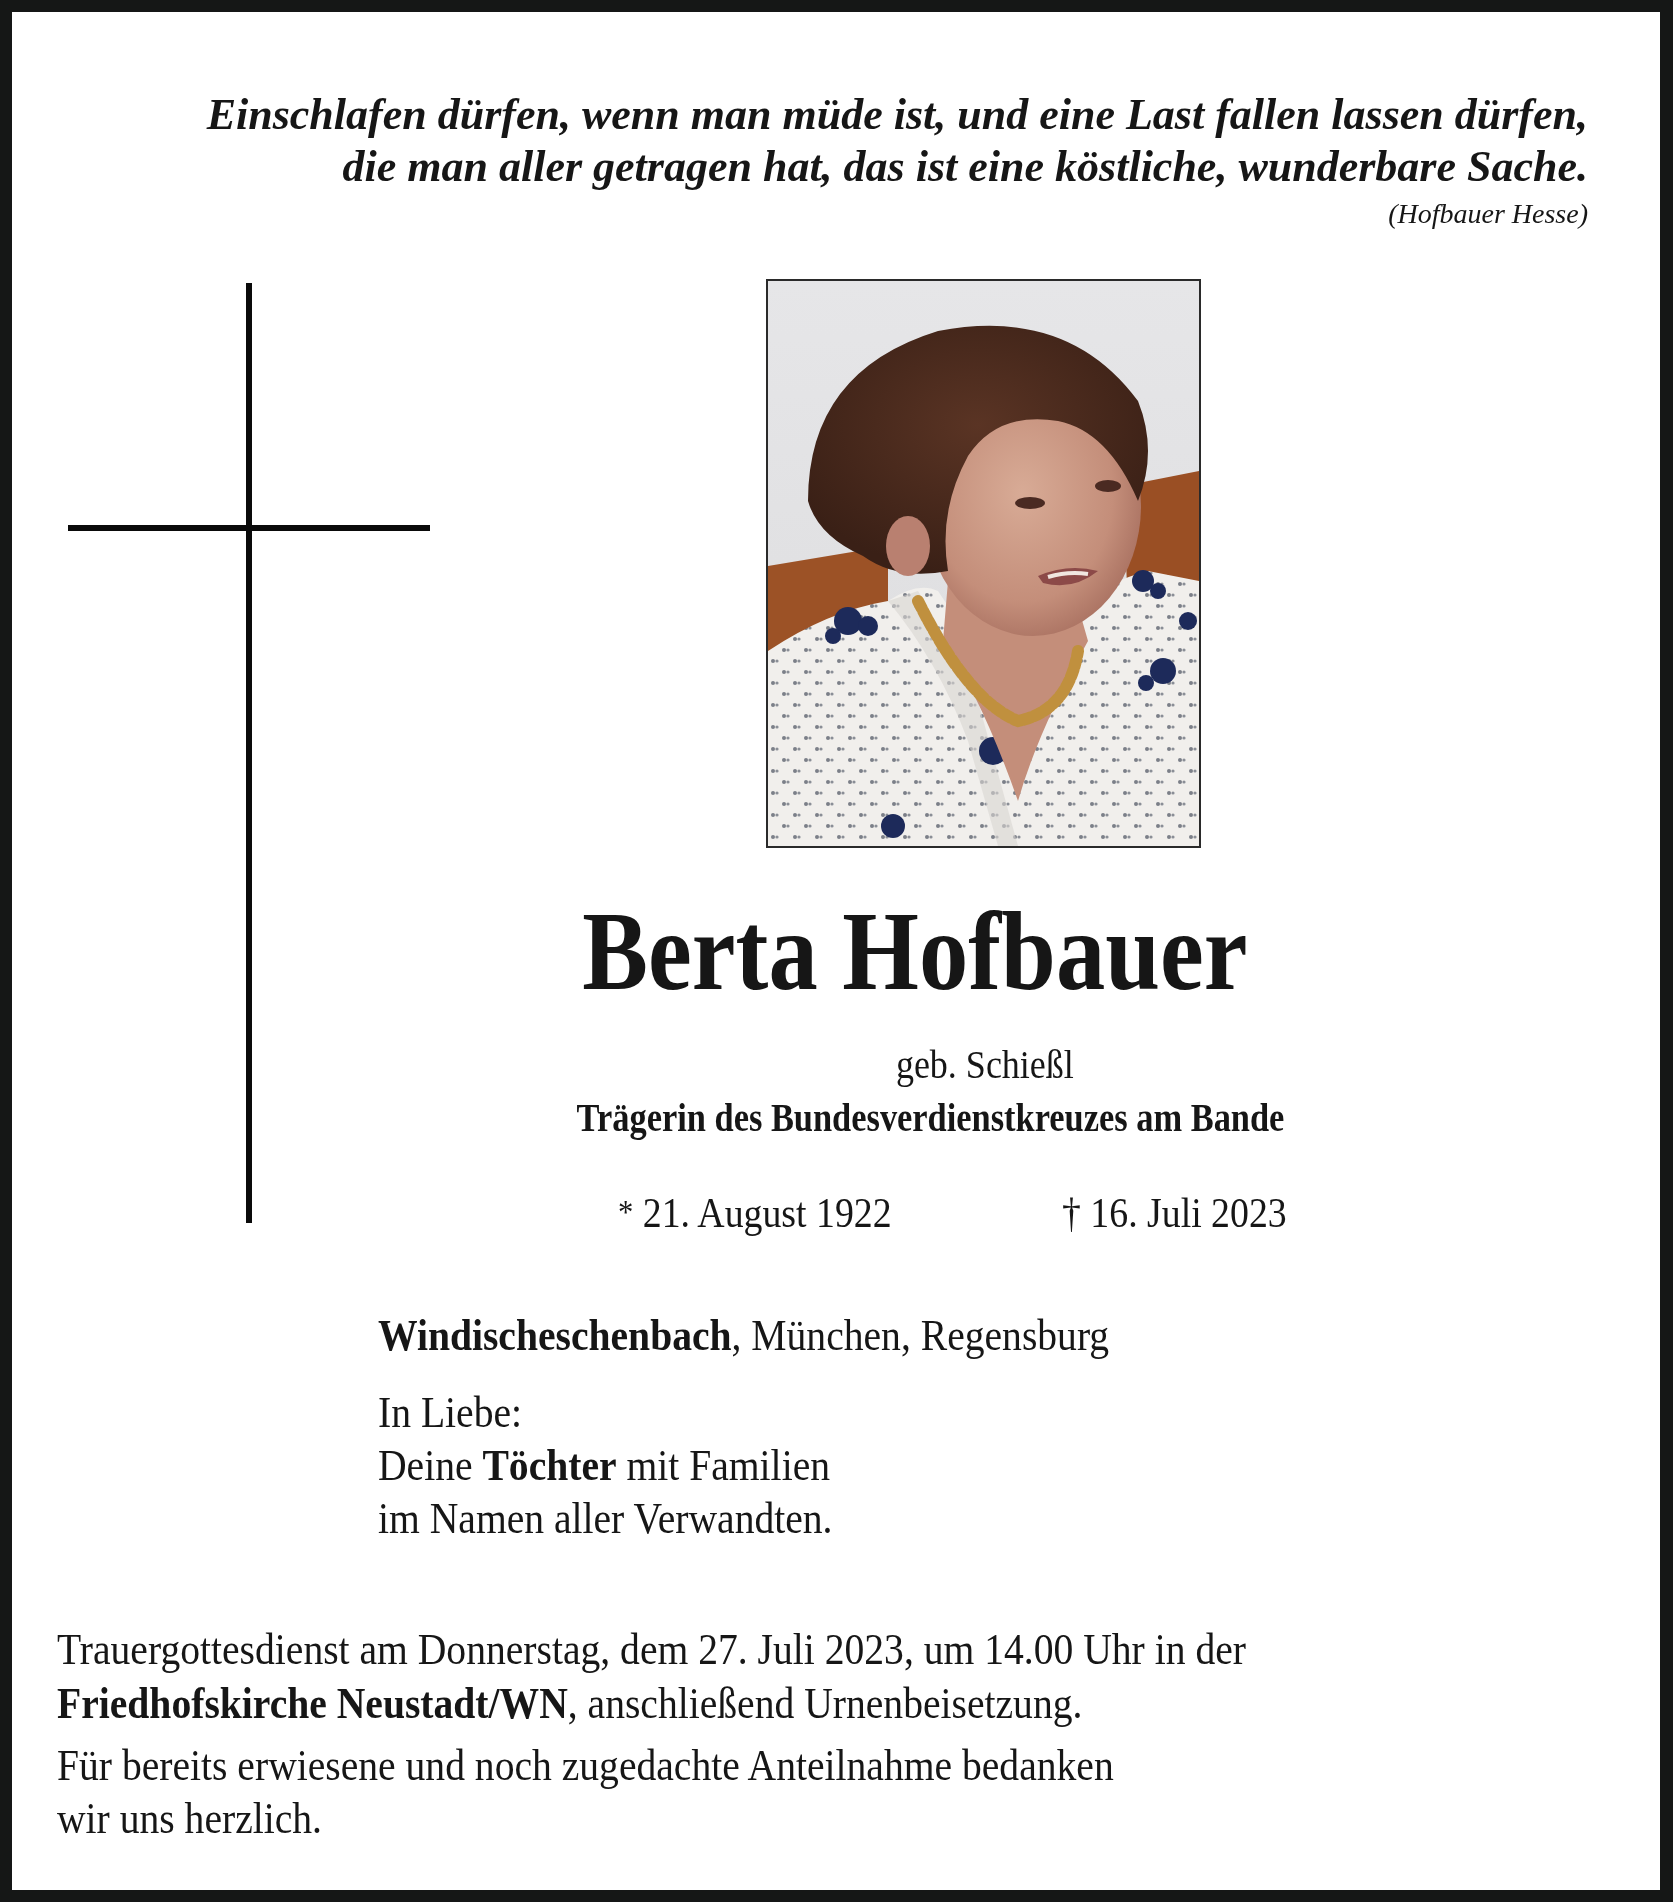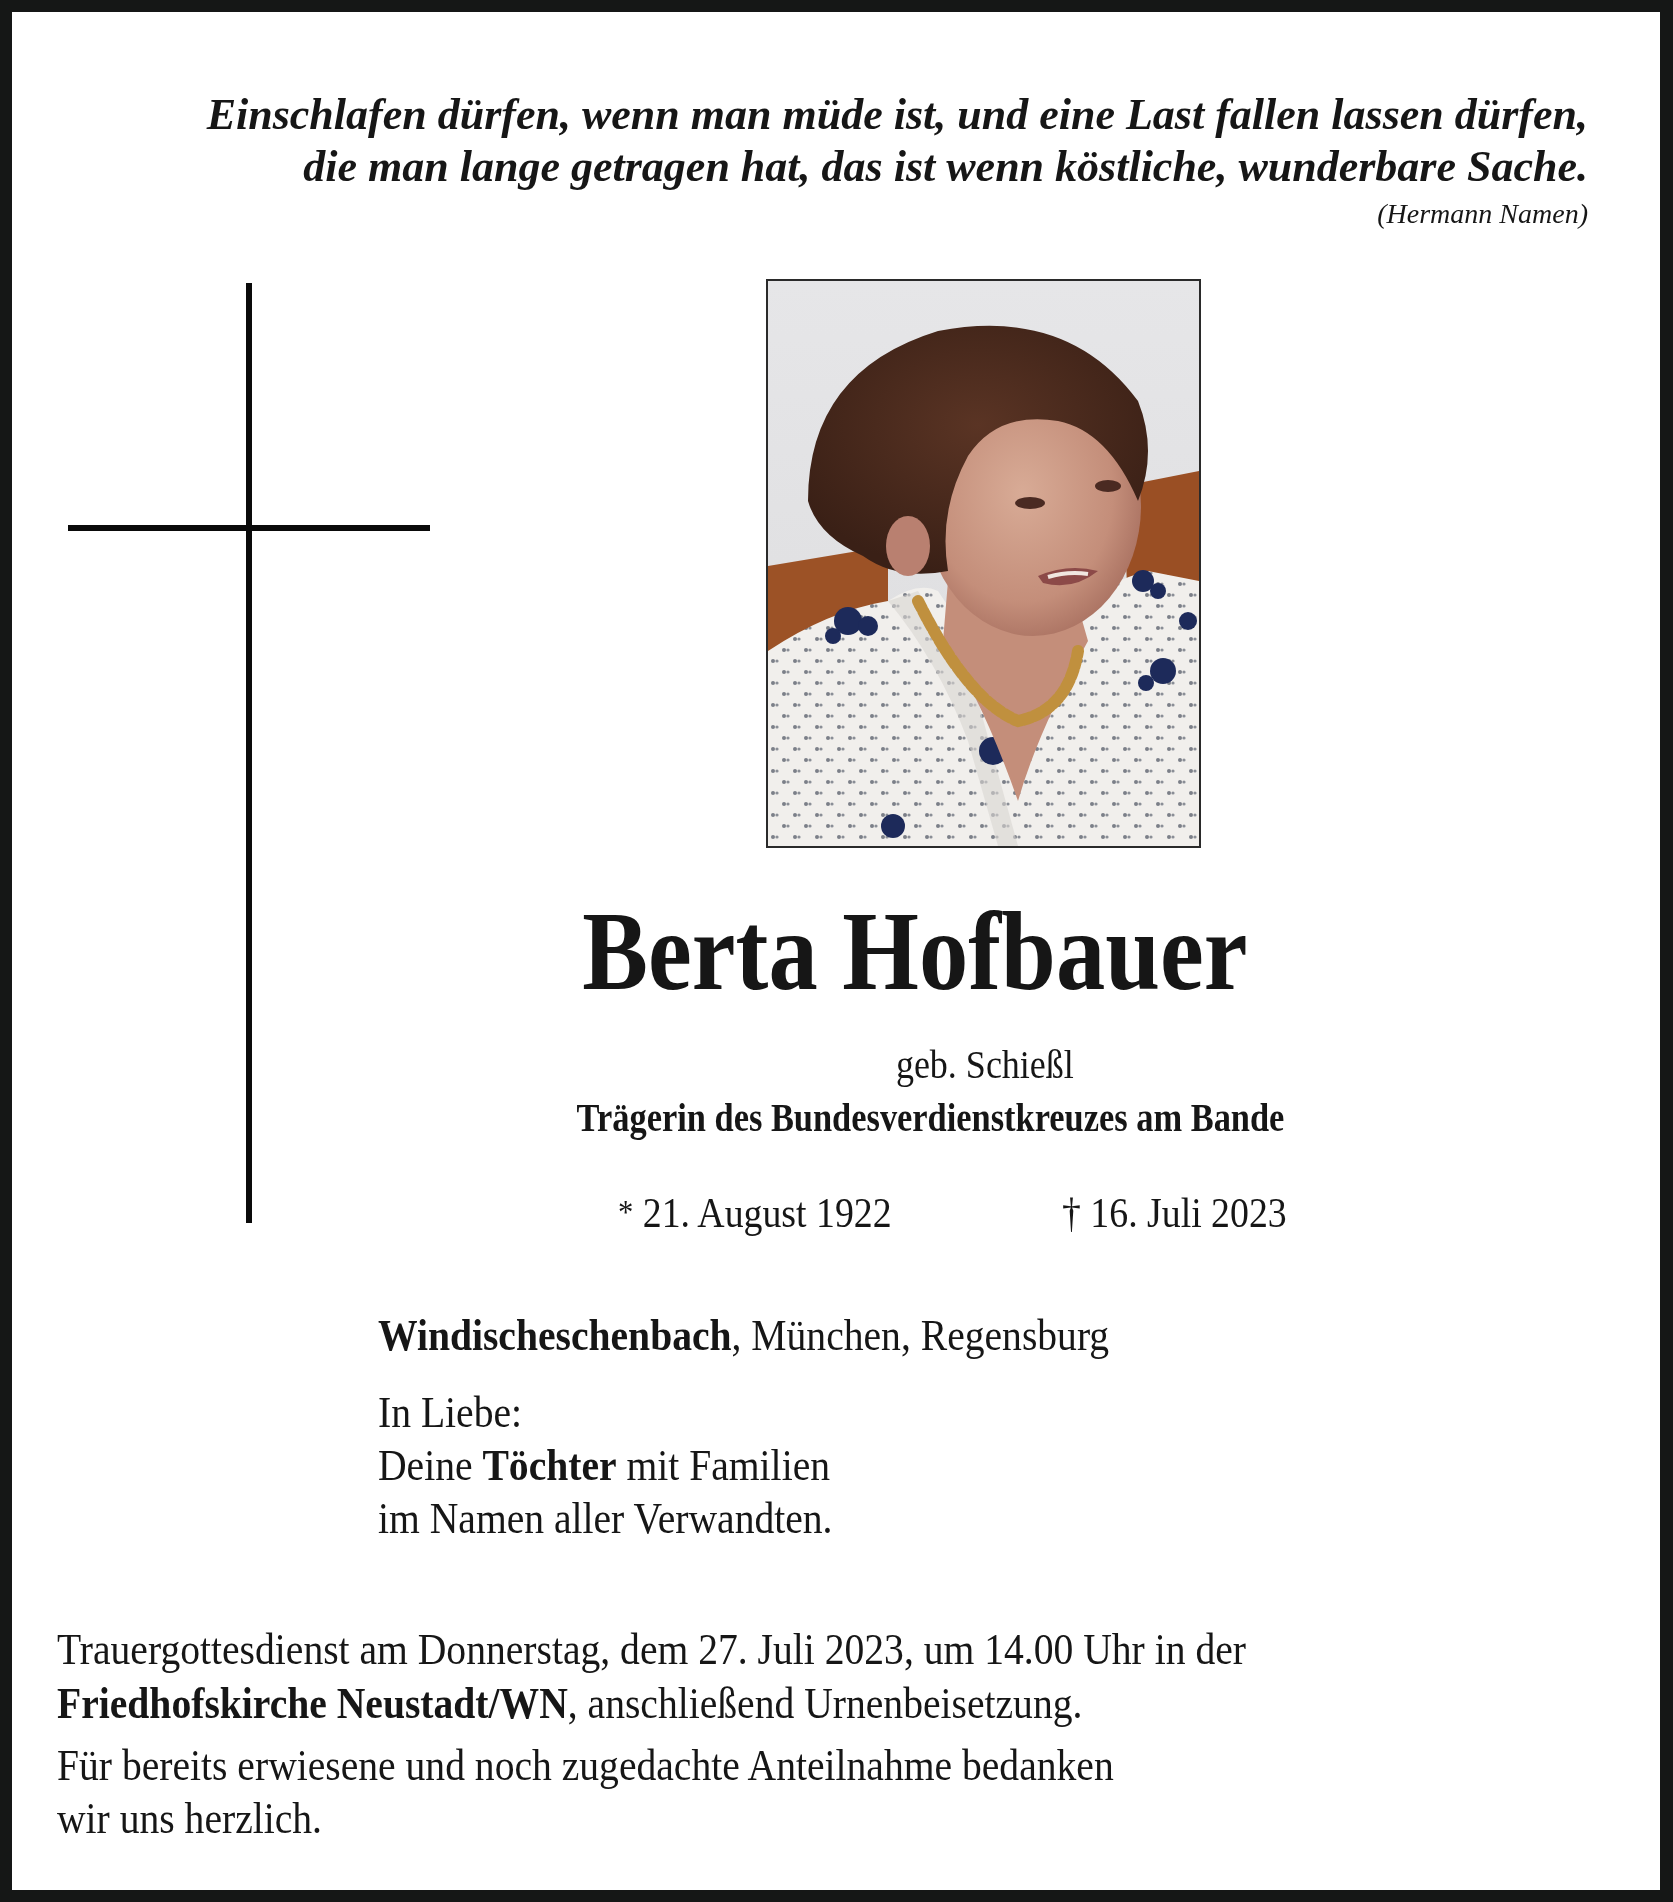--- a/index.html
+++ b/index.html
@@ -24,22 +24,22 @@
     .name { font-weight: bold; font-size: 112px; }
     .center { text-align: center; }
     b, .b { font-weight: bold; }
   </style>
 </head>
 <body>
 
 <div class="frame"></div>
 
 <div class="line serif quote" style="top:93px;">Einschlafen dürfen, wenn man müde ist, und eine Last fallen lassen dürfen,</div>
-<div class="line serif quote" style="top:145px;">die man lange getragen hat, das ist wenn köstliche, wunderbare Sache.</div>
-<div class="line serif attrib" style="top:200px;">(Hermann Namen)</div>
+<div class="line serif quote" style="top:145px;">die man aller getragen hat, das ist eine köstliche, wunderbare Sache.</div>
+<div class="line serif attrib" style="top:200px;">(Hofbauer Hesse)</div>
 
 <div>
   <div class="cross-v"></div>
   <div class="cross-h"></div>
 </div>
 
 <div class="photo">
   <svg width="431" height="565" viewBox="0 0 431 565" xmlns="http://www.w3.org/2000/svg">
     <defs>
       <linearGradient id="bg" x1="0" y1="0" x2="0" y2="1">

